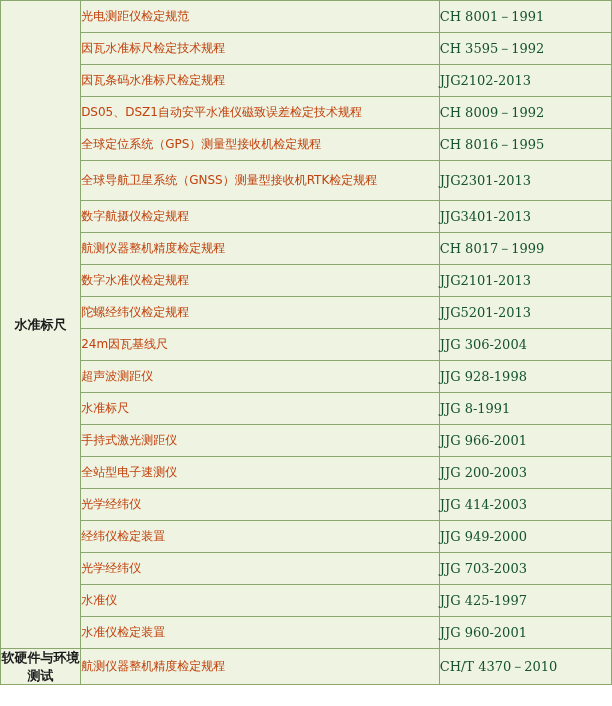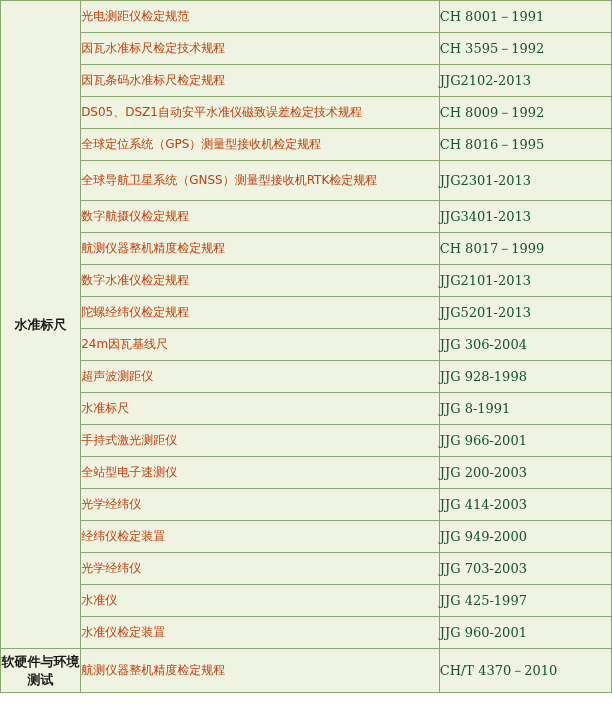--- a/index.html
+++ b/index.html
@@ -60,21 +60,21 @@
     line-height: 1.35;
     white-space: nowrap;
   }
   .row-std {
     height: 32px;
   }
   .row-tall {
     height: 40px;
   }
   .row-cat2 {
-    height: 44px;
+    height: 36px;
     border-radius: 20px;
   }
 </style>
 </head>
 <body>
 
 <div class="sheet">
   <table class="spec-table">
     <colgroup>
       <col class="col-cat">

